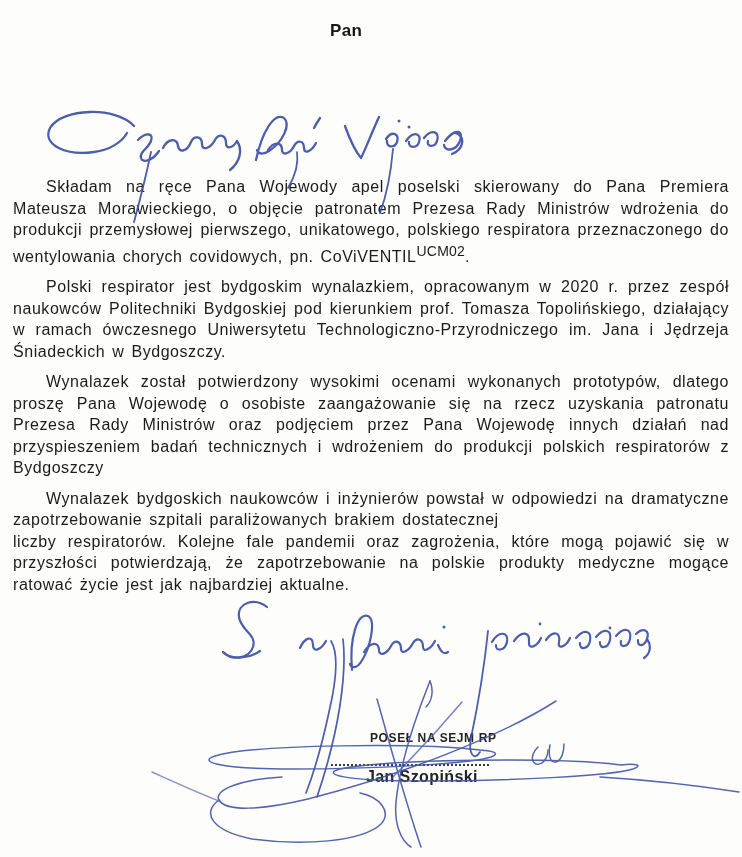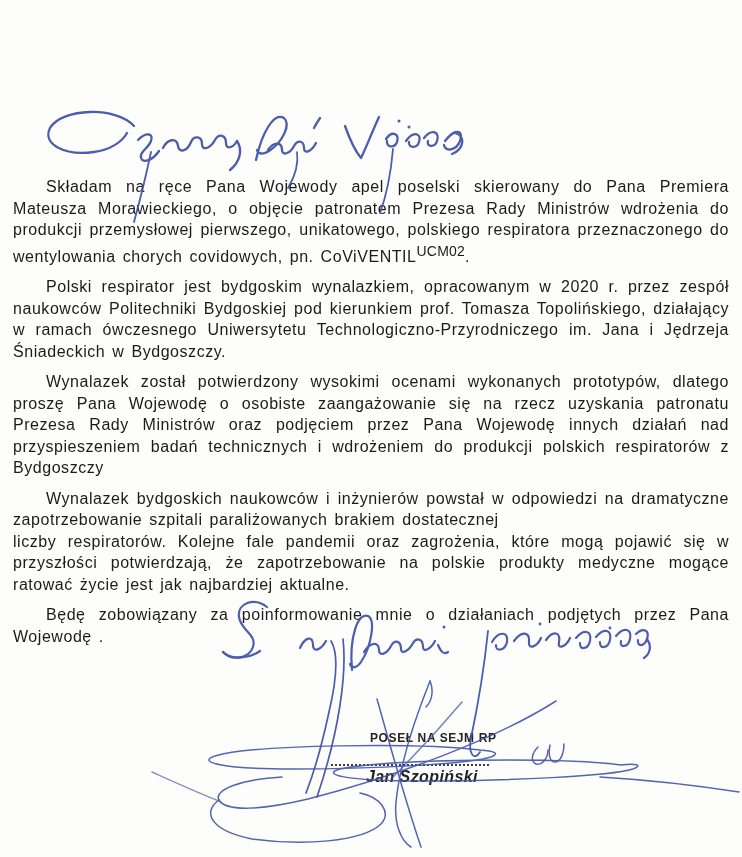--- a/index.html
+++ b/index.html
@@ -26,42 +26,42 @@
   .sig-role{
     position:absolute;left:370px;top:731px;
     font-size:12px;letter-spacing:.6px;color:#232323;font-weight:bold;
   }
   .sig-dotted{
     position:absolute;left:331px;top:752px;width:158px;height:12px;
     border-bottom:2px dotted #3c3c3c;
   }
   .sig-name{
     position:absolute;left:366px;top:768px;
-    font-size:16px;font-weight:bold;font-style:italic;color:#222;letter-spacing:.4px;
+    font-size:16px;font-weight:bold;color:#222;letter-spacing:.4px;
   }
   .ink-overlay{
     position:absolute;left:0;top:0;width:742px;height:857px;
     pointer-events:none;z-index:5;
   }
   .ink-overlay path{fill:none;stroke-linecap:round;stroke-linejoin:round;}
 </style>
 </head>
 <body>
 
 <div class="page">
 
   <div class="recipient">
+    <div>Pan</div>
   </div>
 
   <div class="letter-body" id="letter-body">
       <p>Składam na ręce Pana Wojewody apel poselski skierowany do Pana Premiera Mateusza Morawieckiego, o objęcie patronatem Prezesa Rady Ministrów wdrożenia do produkcji przemysłowej pierwszego, unikatowego, polskiego respiratora przeznaczonego do wentylowania chorych covidowych, pn. CoViVENTIL<sup>UCM02</sup>.</p>
       <p>Polski respirator jest bydgoskim wynalazkiem, opracowanym w 2020 r. przez zespół naukowców Politechniki Bydgoskiej pod kierunkiem prof. Tomasza Topolińskiego, działający w ramach ówczesnego Uniwersytetu Technologiczno-Przyrodniczego im. Jana i Jędrzeja Śniadeckich w Bydgoszczy.</p>
       <p>Wynalazek został potwierdzony wysokimi ocenami wykonanych prototypów, dlatego proszę Pana Wojewodę o osobiste zaangażowanie się na rzecz uzyskania patronatu Prezesa Rady Ministrów oraz podjęciem przez Pana Wojewodę innych działań nad przyspieszeniem badań technicznych i wdrożeniem do produkcji polskich respiratorów z Bydgoszczy</p>
       <p>Wynalazek bydgoskich naukowców i inżynierów powstał w odpowiedzi na dramatyczne zapotrzebowanie szpitali paraliżowanych brakiem dostatecznej<br>liczby respiratorów. Kolejne fale pandemii oraz zagrożenia, które mogą pojawić się w przyszłości potwierdzają, że zapotrzebowanie na polskie produkty medyczne mogące ratować życie jest jak najbardziej aktualne.</p>
-      <p>Będę zobowiązany za poinformowanie mnie o działaniach podjętych przez Pana Wojewodę .</p>
     </div>
 
   <div class="sig-role">POSEŁ NA SEJM RP</div>
   <div class="sig-dotted"></div>
   <div class="sig-name">Jan Szopiński</div>
 
   <svg class="ink-overlay" viewBox="0 0 742 857" xmlns="http://www.w3.org/2000/svg" role="img">
 
     <g stroke="#3f51a6" stroke-width="2.3" opacity="0.93" aria-label="Szanowny Panie Wojewodo">
       <path d="M134,126 C116,106 62,108 50,128 C42,144 64,156 94,152 C110,150 122,142 127,133"></path>

